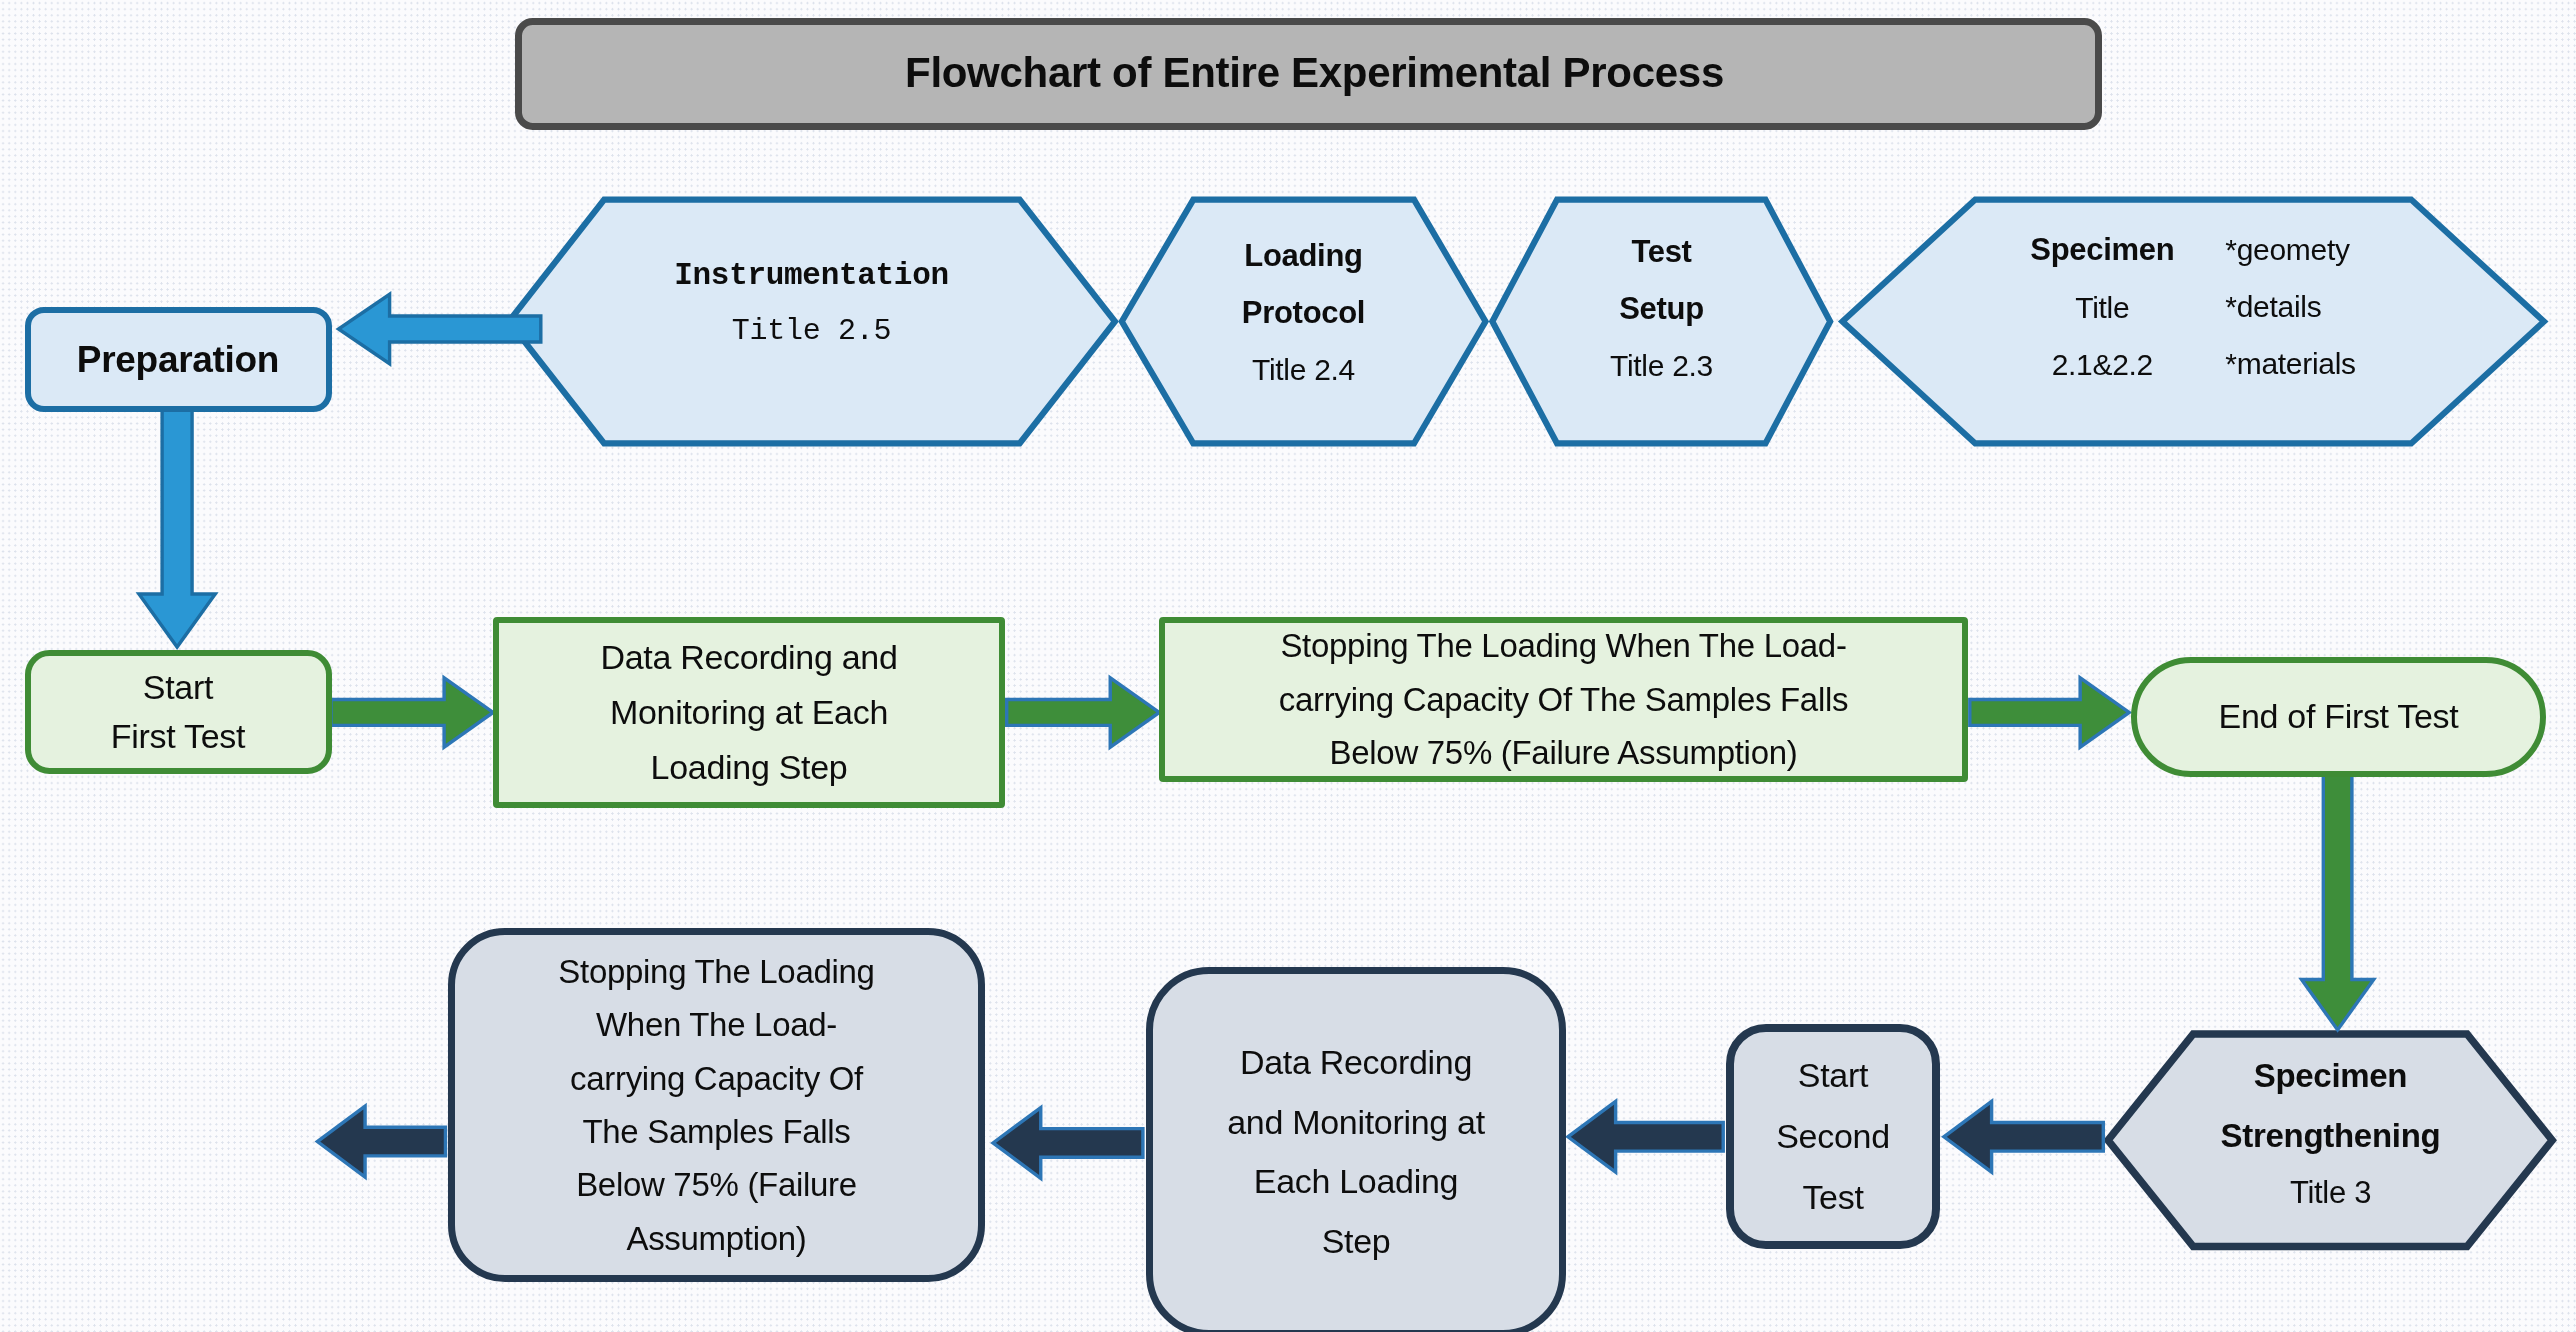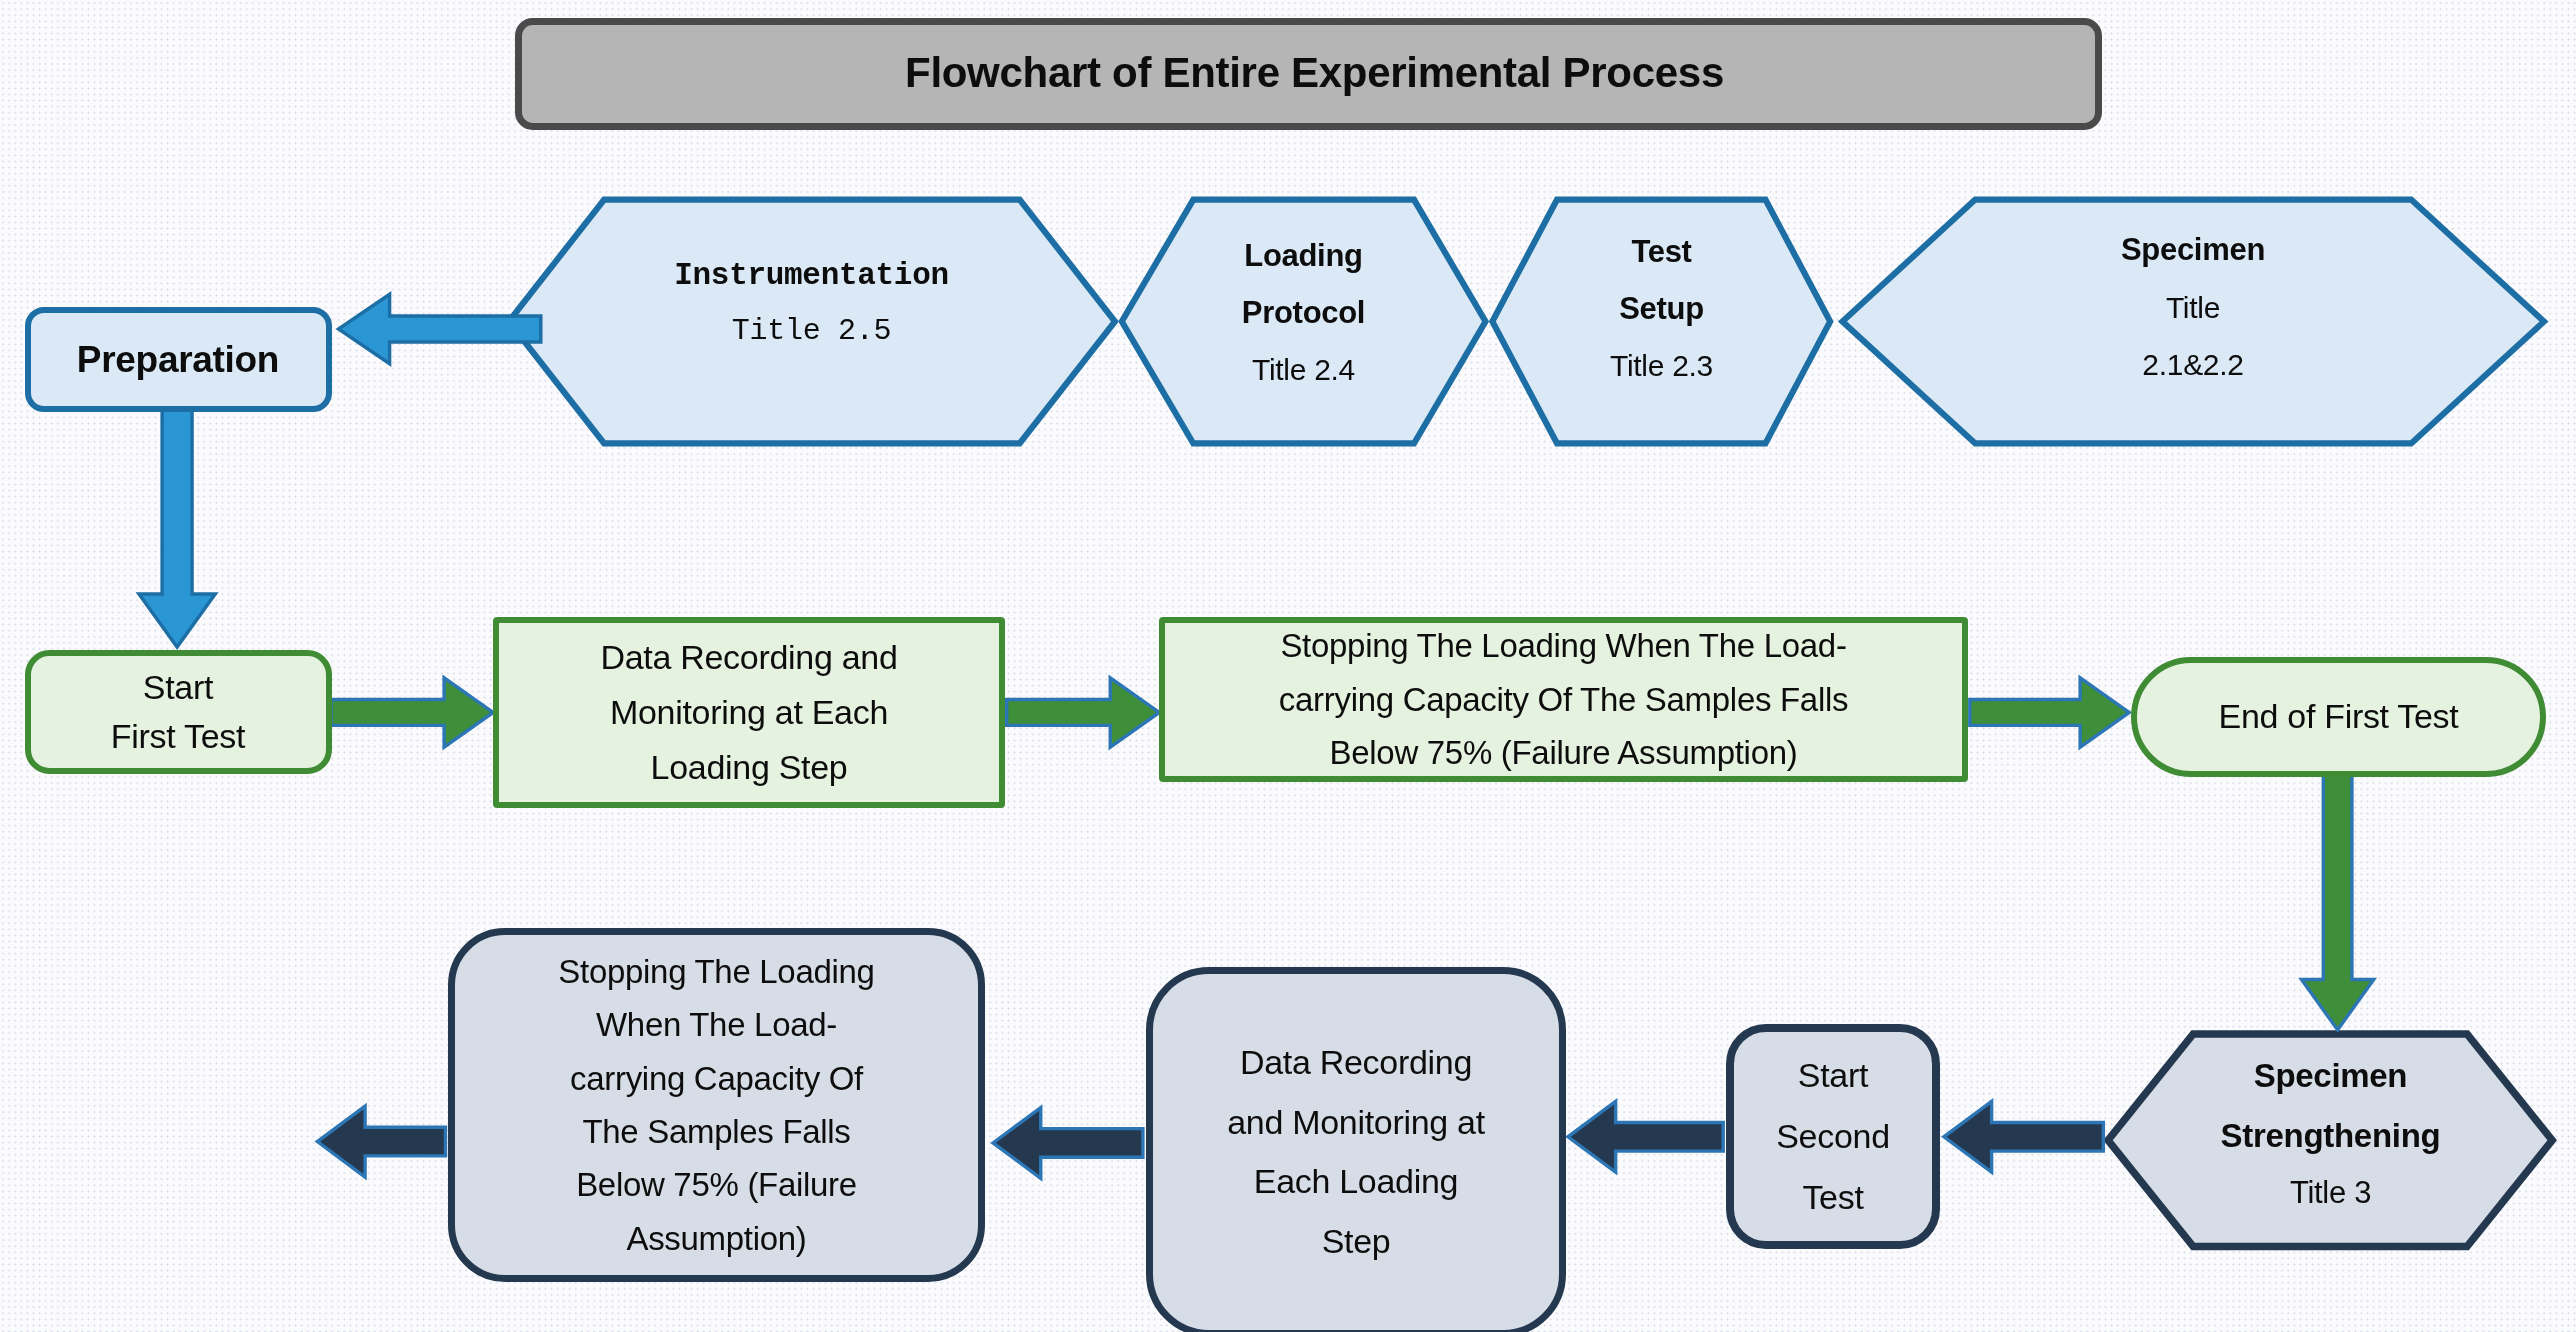--- a/index.html
+++ b/index.html
@@ -113,20 +113,25 @@
     <div class="hex-name">Test
 Setup</div>
     <div class="hex-sub">Title 2.3</div>
   </div>
   <div class="hexlbl t-hex4">
     <div class="hexcol">
       <div class="hex-name" style="line-height:1.9;">Specimen</div>
       <div class="hex-sub" style="line-height:1.9;">Title
 2.1&amp;2.2</div>
     </div>
+    <div class="hexcol">
+      <div class="hex-sub" style="line-height:1.9;text-align:left;">*geomety
+*details
+*materials</div>
+    </div>
   </div>
 
   <div class="node n-start1">
     <div class="lbl">Start
 First Test</div>
   </div>
   <div class="node n-rec1">
     <div class="lbl">Data Recording and
 Monitoring at Each
 Loading Step</div>

